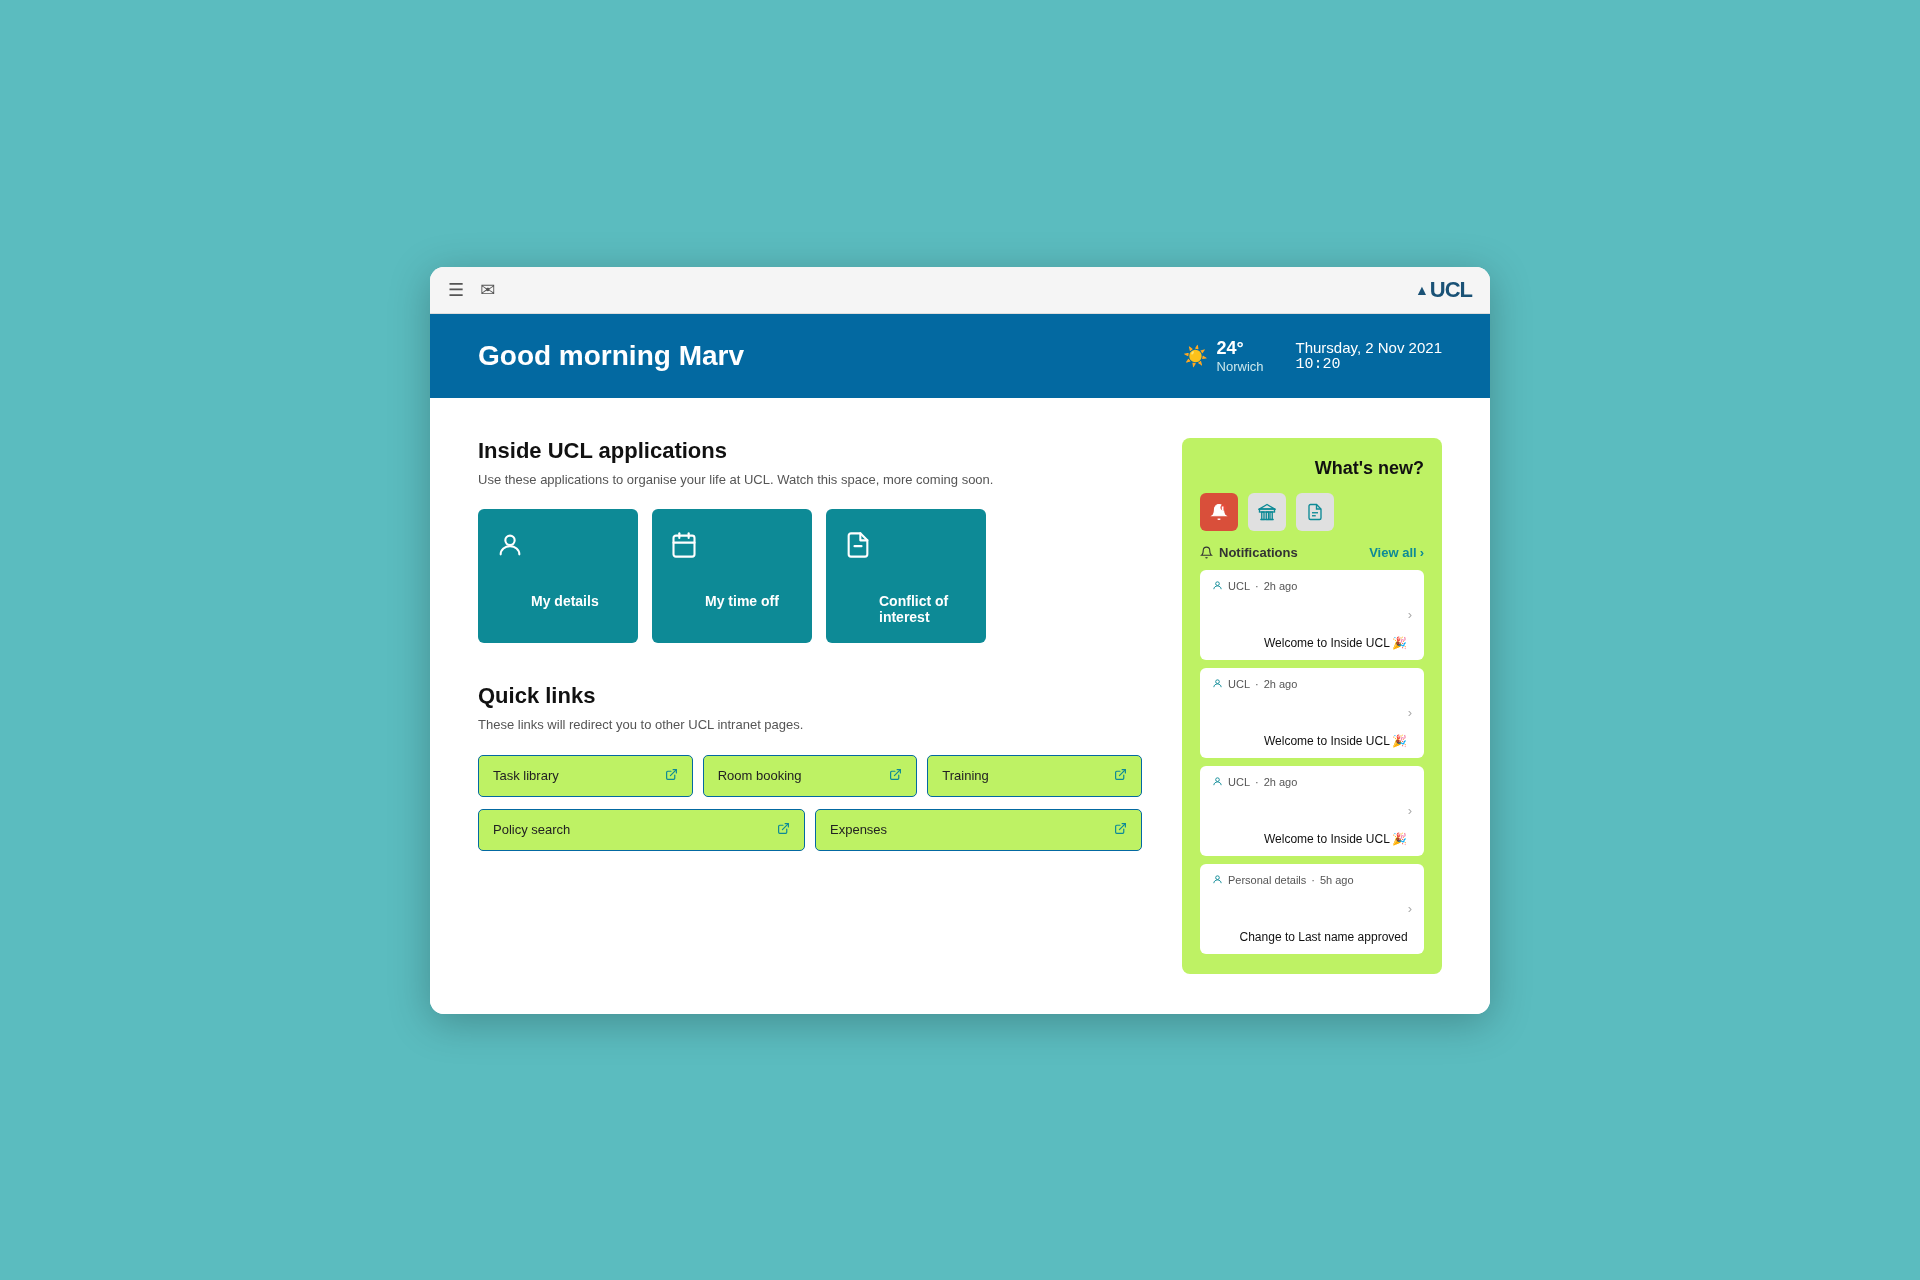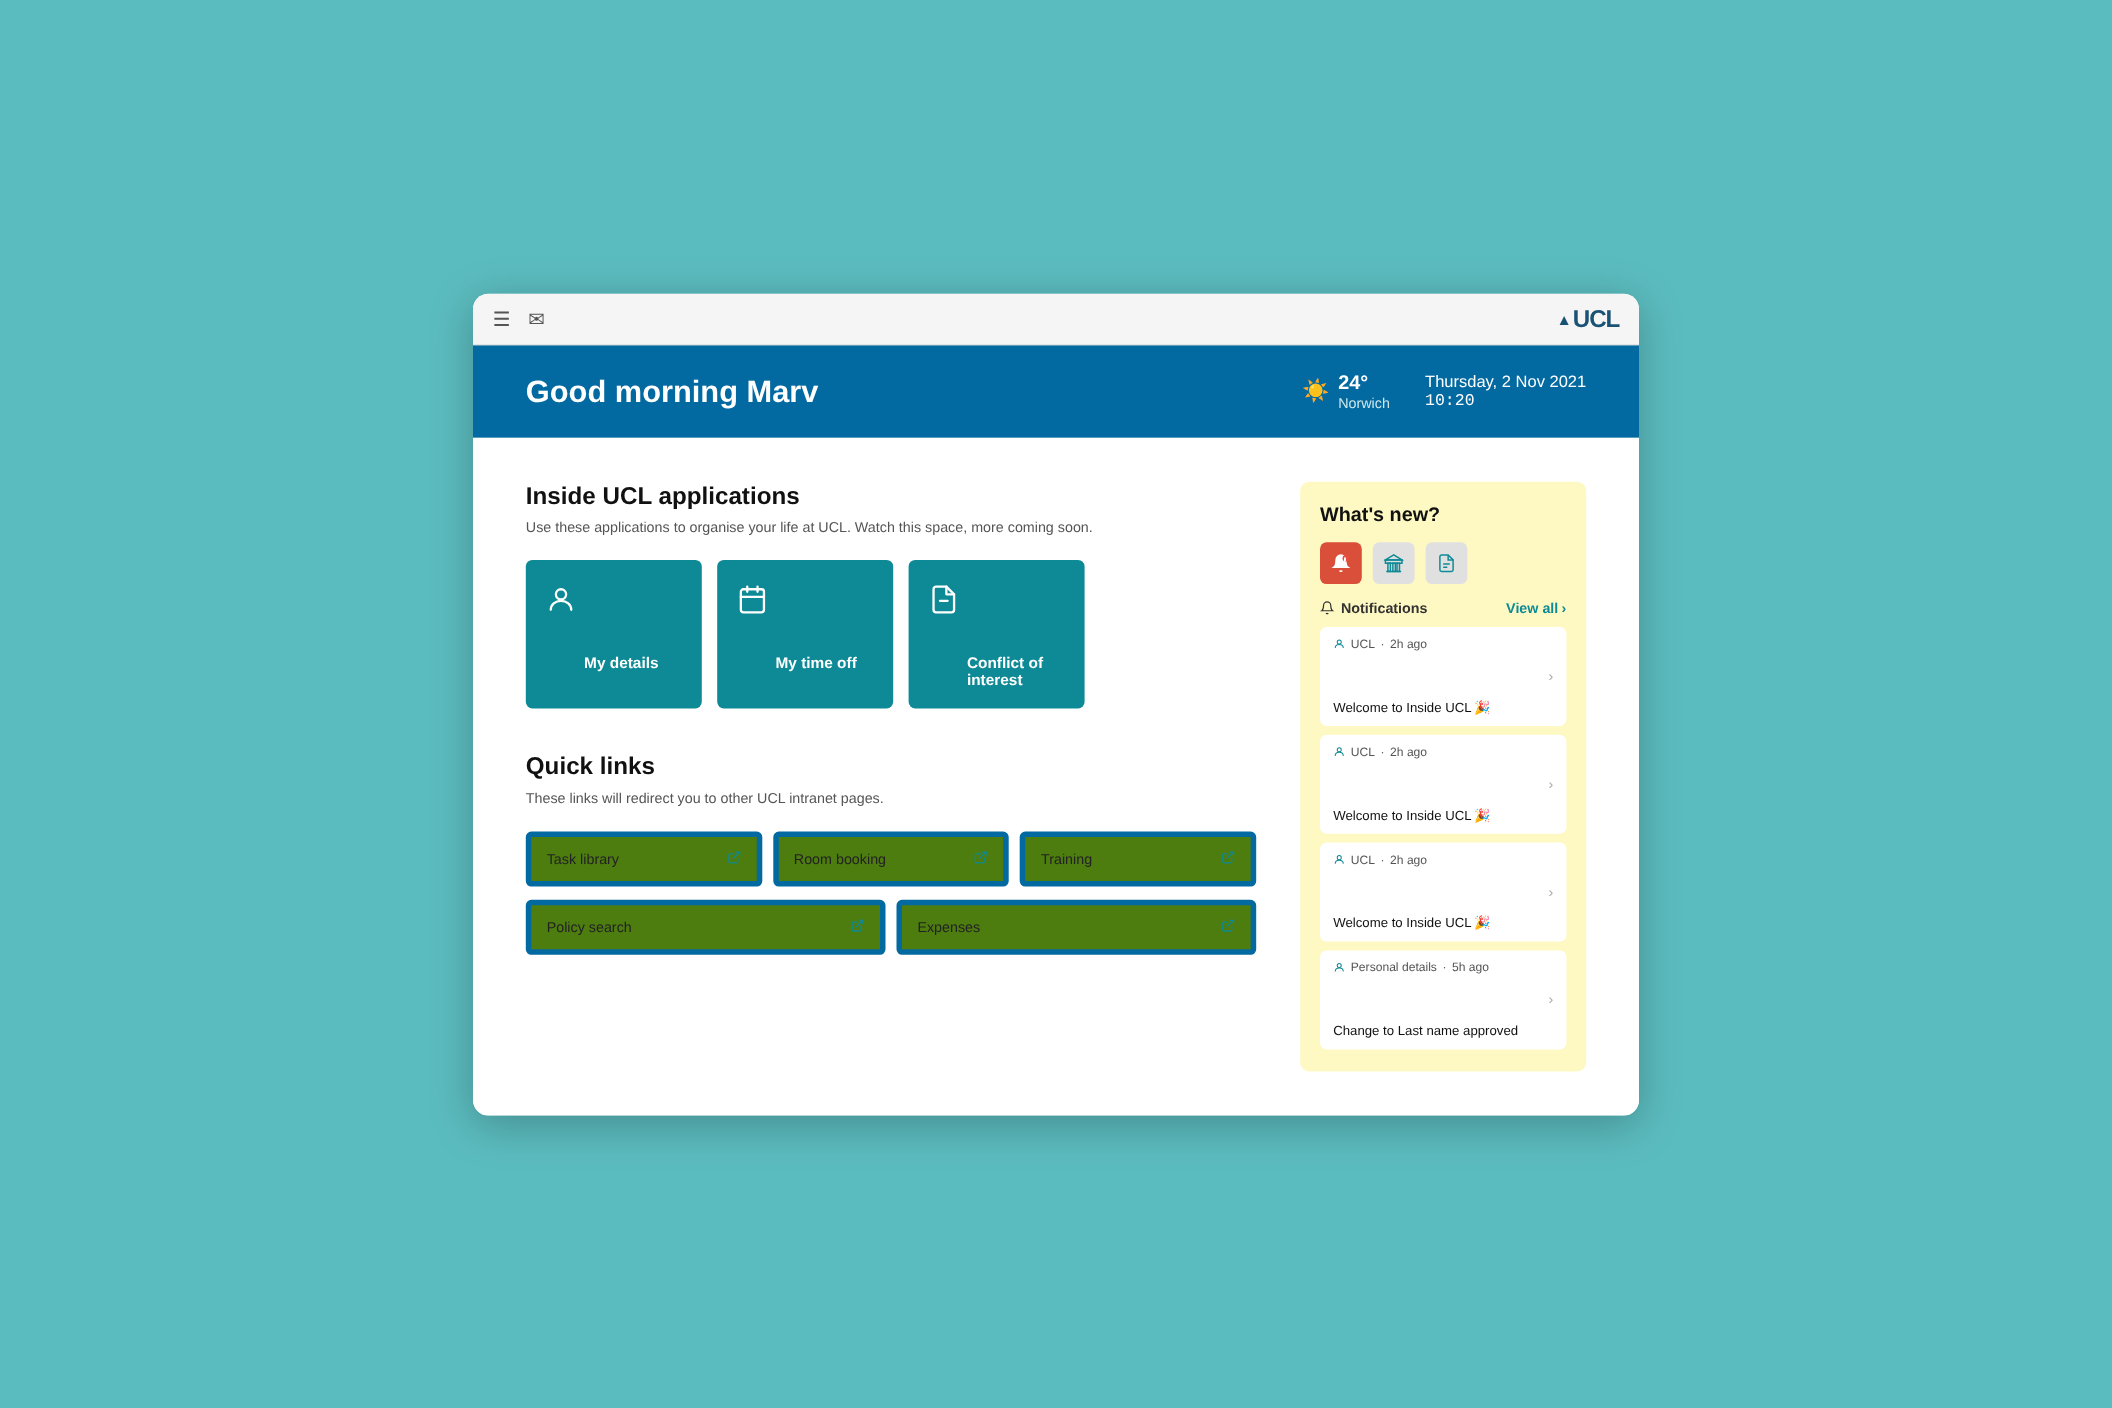--- a/index.html
+++ b/index.html
@@ -144,43 +144,44 @@
       grid-template-columns: 1fr 1fr 1fr;
       gap: 10px;
       margin-bottom: 12px;
     }
     .quick-links-grid-2 {
       display: grid;
       grid-template-columns: 1fr 1fr;
       gap: 10px;
     }
     .quick-link-item {
-      border: 5px solid #0369a1;
+      border: 1px solid #0369a1;
       border-radius: 5px;
       padding: 12px 14px;
       display: flex;
       align-items: flex-start;
       justify-content: space-between;
       cursor: pointer;
-      background: #4d7c0f;
+      background: #bef264;
       transition: background 0.12s;
     }
     .quick-link-label {
       font-size: 13px;
       color: #222;
     }
     .quick-link-icon {
       font-size: 13px;
       color: #0d8a96;
     }
     
     .whats-new-panel {
-      background: #fef9c3;
+      background: #bef264;
       border-radius: 8px;
       padding: 20px 18px;
+      text-align: right;
     }
     .whats-new-title {
       font-size: 18px;
       font-weight: 700;
       color: #111;
       margin-bottom: 14px;
     }
     .whats-new-tabs {
       display: flex;
       gap: 10px;

